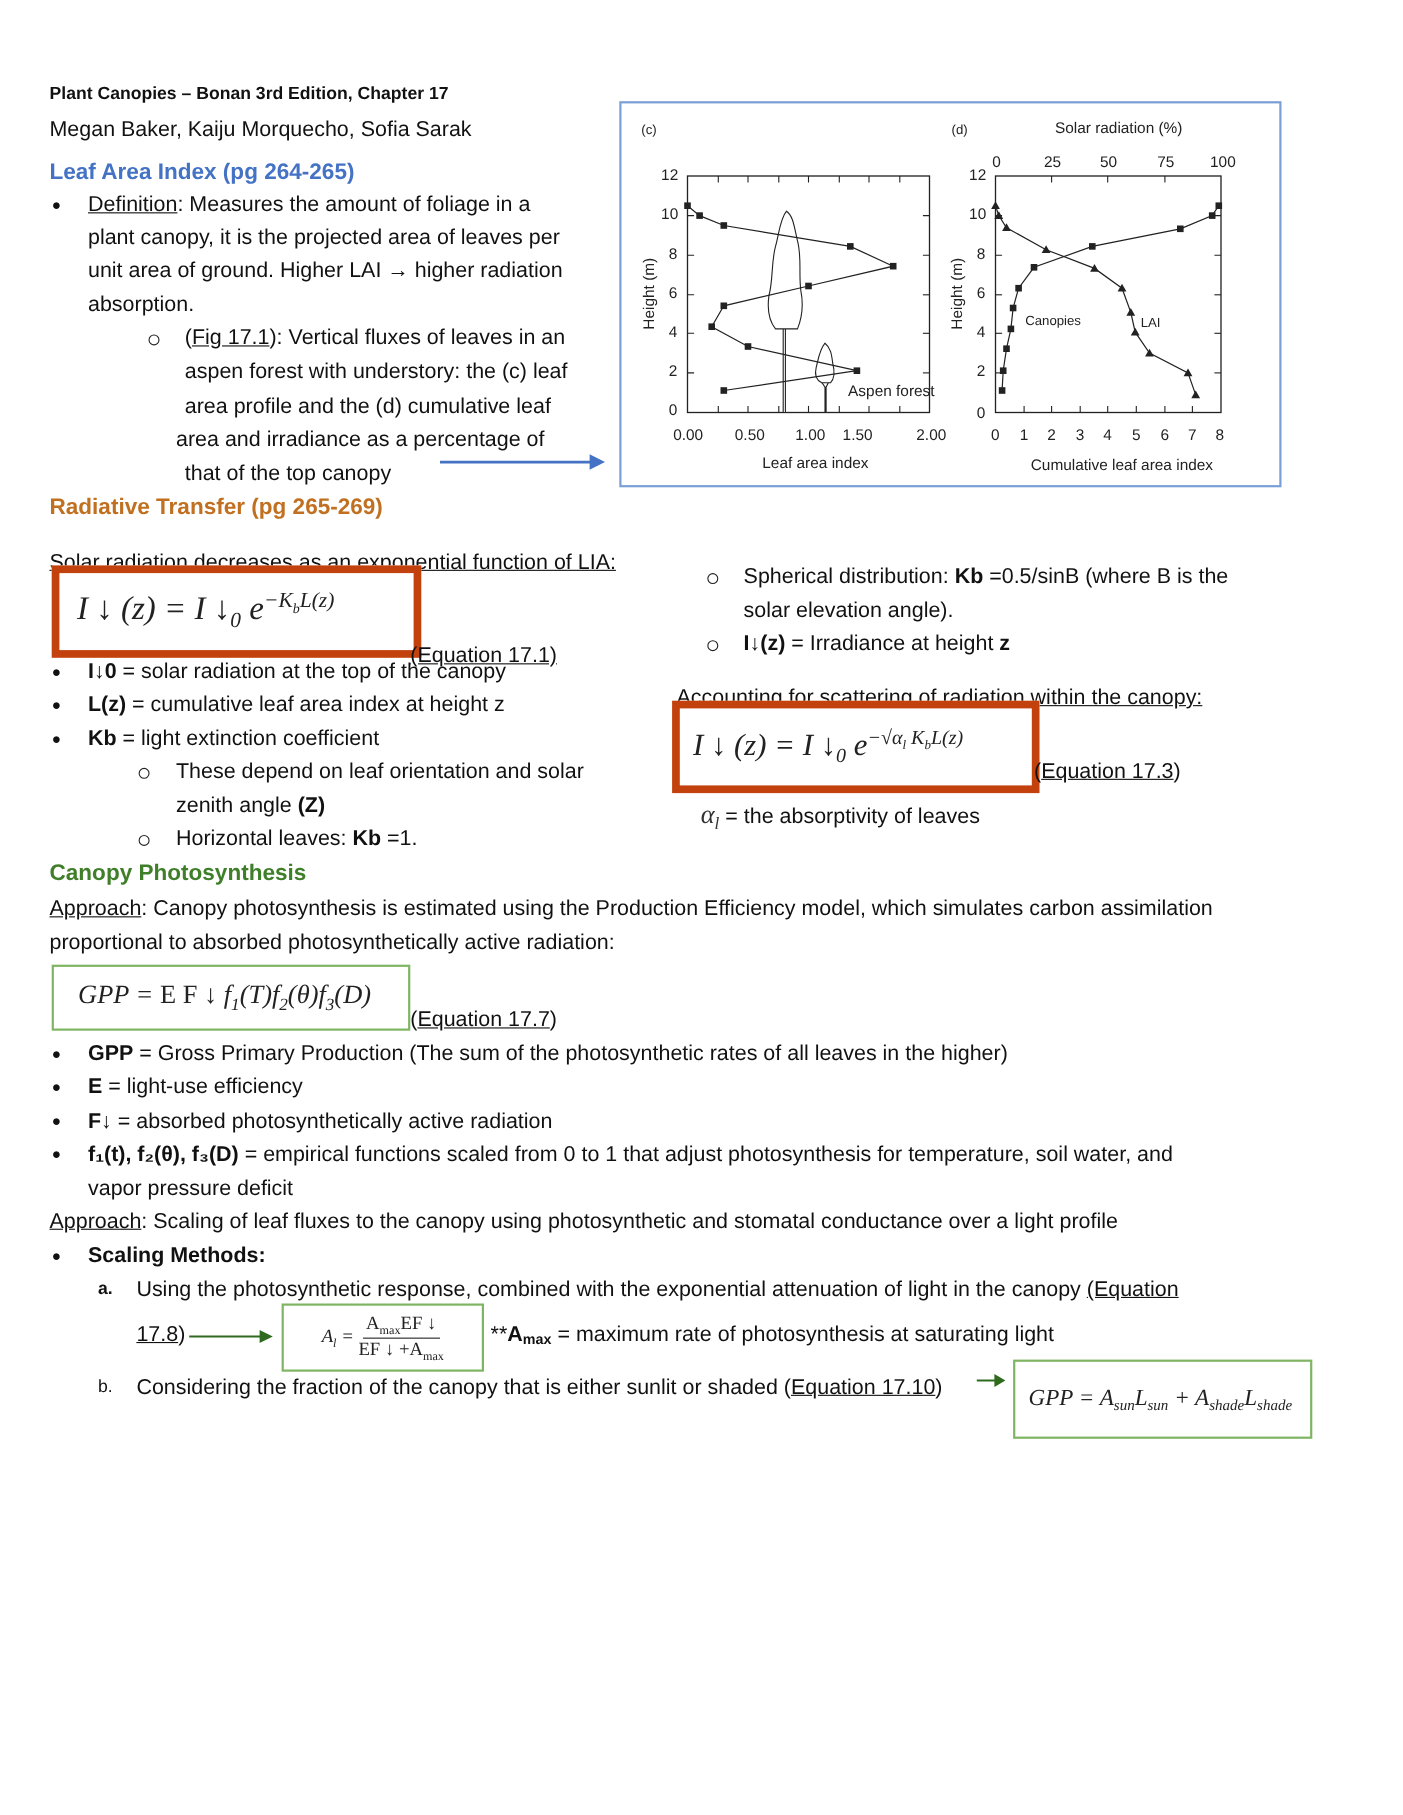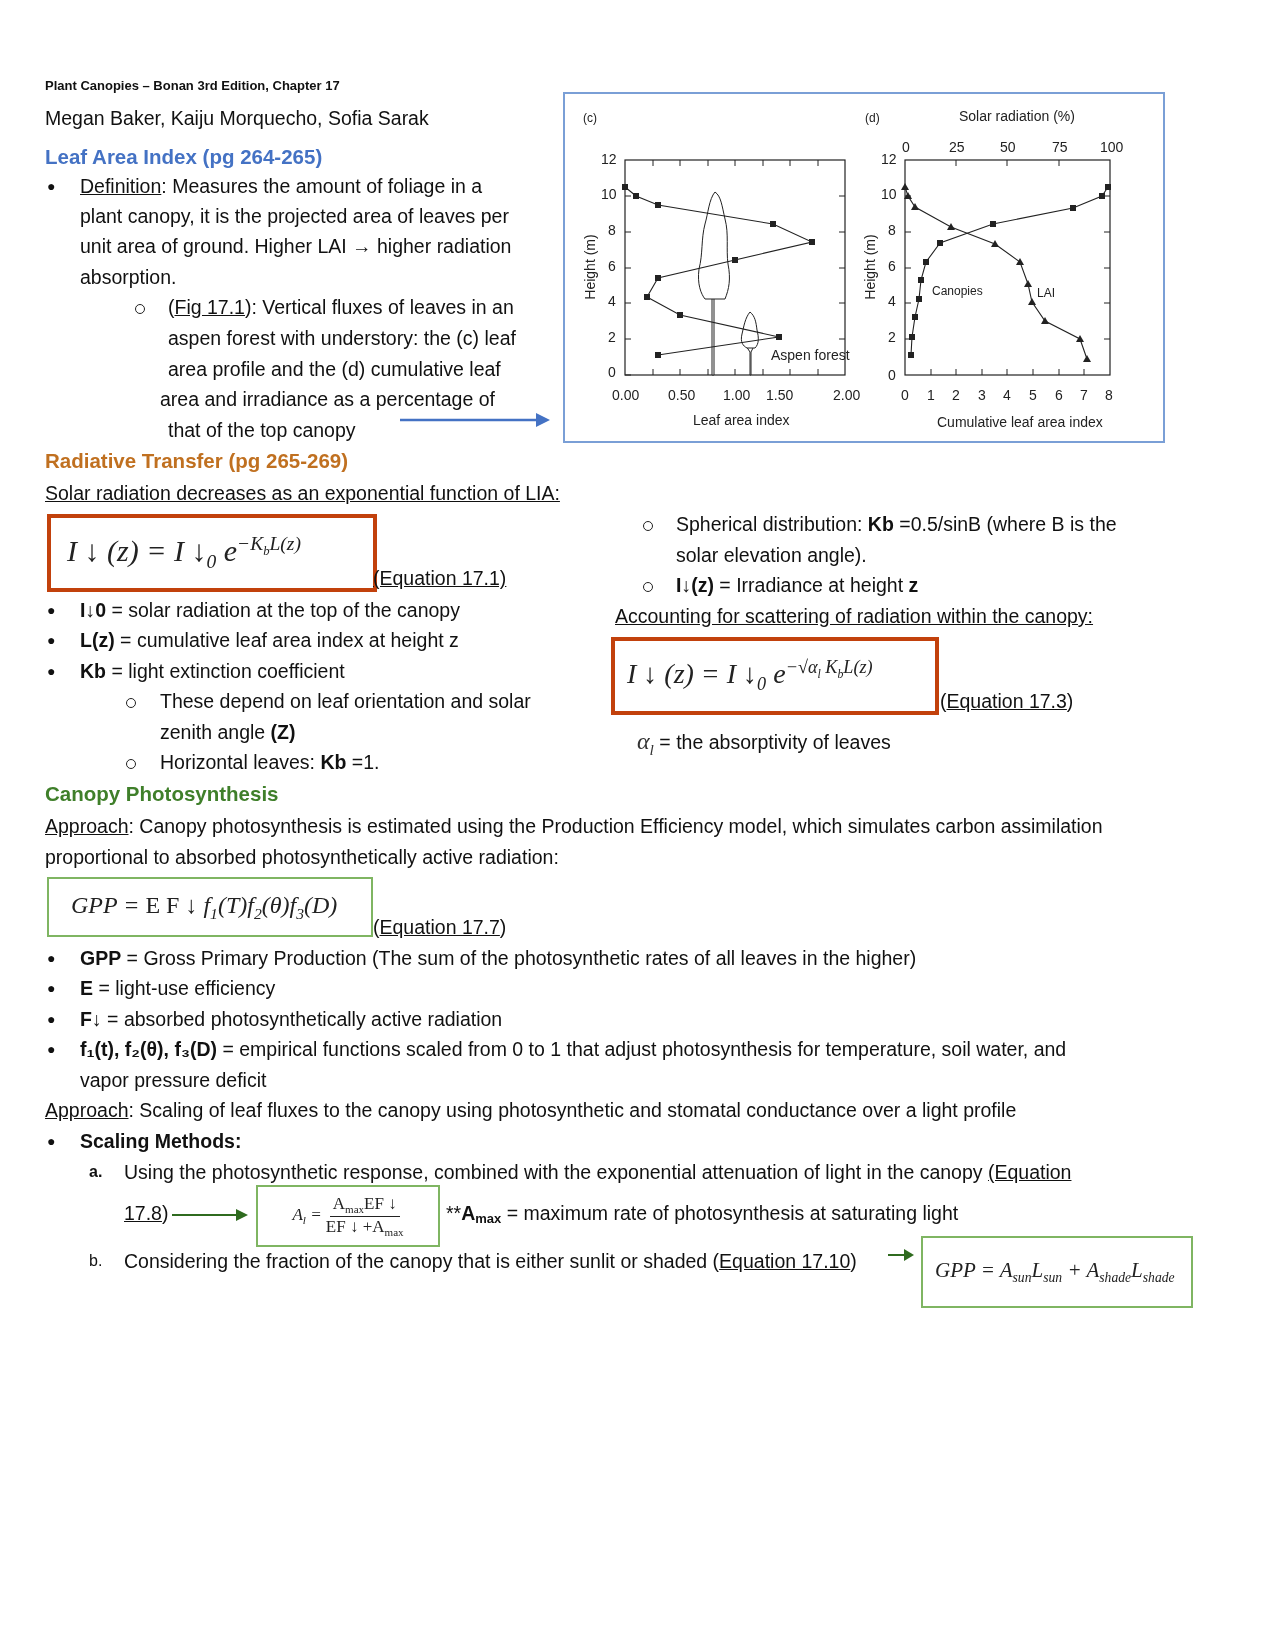--- a/index.html
+++ b/index.html
@@ -1,30 +1,30 @@
 <!DOCTYPE html>
 <html><head>
 <meta charset="utf-8">
 <style>
   html, body { margin: 0; padding: 0; background: #ffffff; }
   body { width: 1275px; height: 1650px; position: relative; overflow: hidden;
          font-family: "Liberation Sans", sans-serif; color: #111; font-size: 19px; }
   .abs { position: absolute; }
   .line { position: absolute; white-space: nowrap; line-height: 30px; font-size: 19.5px; }
-  .title { font-weight: bold; font-size: 13px; }
+  .title { font-weight: bold; font-size: 16px; }
   .h-blue { color: #4472c4; font-weight: bold; font-size: 20.5px; }
   .h-orange { color: #c07020; font-weight: bold; font-size: 20.5px; }
   .h-green { color: #3f7f2a; font-weight: bold; font-size: 20.5px; }
-  .u { text-decoration: underline; }
+  .u { text-decoration: underline; margin-top: 18px; }
   b { font-weight: bold; }
   .bullet { position: absolute; font-size: 14px; line-height: 30px; }
   .circ { position: absolute; width: 8px; height: 8px; border: 1.2px solid #222; border-radius: 50%; }
   .eqbox { position: absolute; background: #fff; display: flex; align-items: center; justify-content: flex-start;
            font-family: "Liberation Serif", "DejaVu Serif", serif; font-style: italic; color: #222; }
-  .eq-orange { border: 4px solid #c2410c; }
+  .eq-orange { border: 7px solid #c2410c; }
   .eq-green { border: 2px solid #7fb562; }
   .figbox { position: absolute; border: 2px solid #7a9fd6; background: #fff; }
   .chart-label { position: absolute; font-family: "Liberation Sans", sans-serif; font-size: 14px; color: #222; white-space: nowrap; }
   .small { font-size: 12px; }
   sub, sup { font-size: 65%; }
   .frac { display: inline-flex; flex-direction: column; align-items: center; vertical-align: middle; font-style: normal; }
   .frac .num { border-bottom: 1.2px solid #222; padding: 0 3px; }
 </style>
 </head>
 <body>

